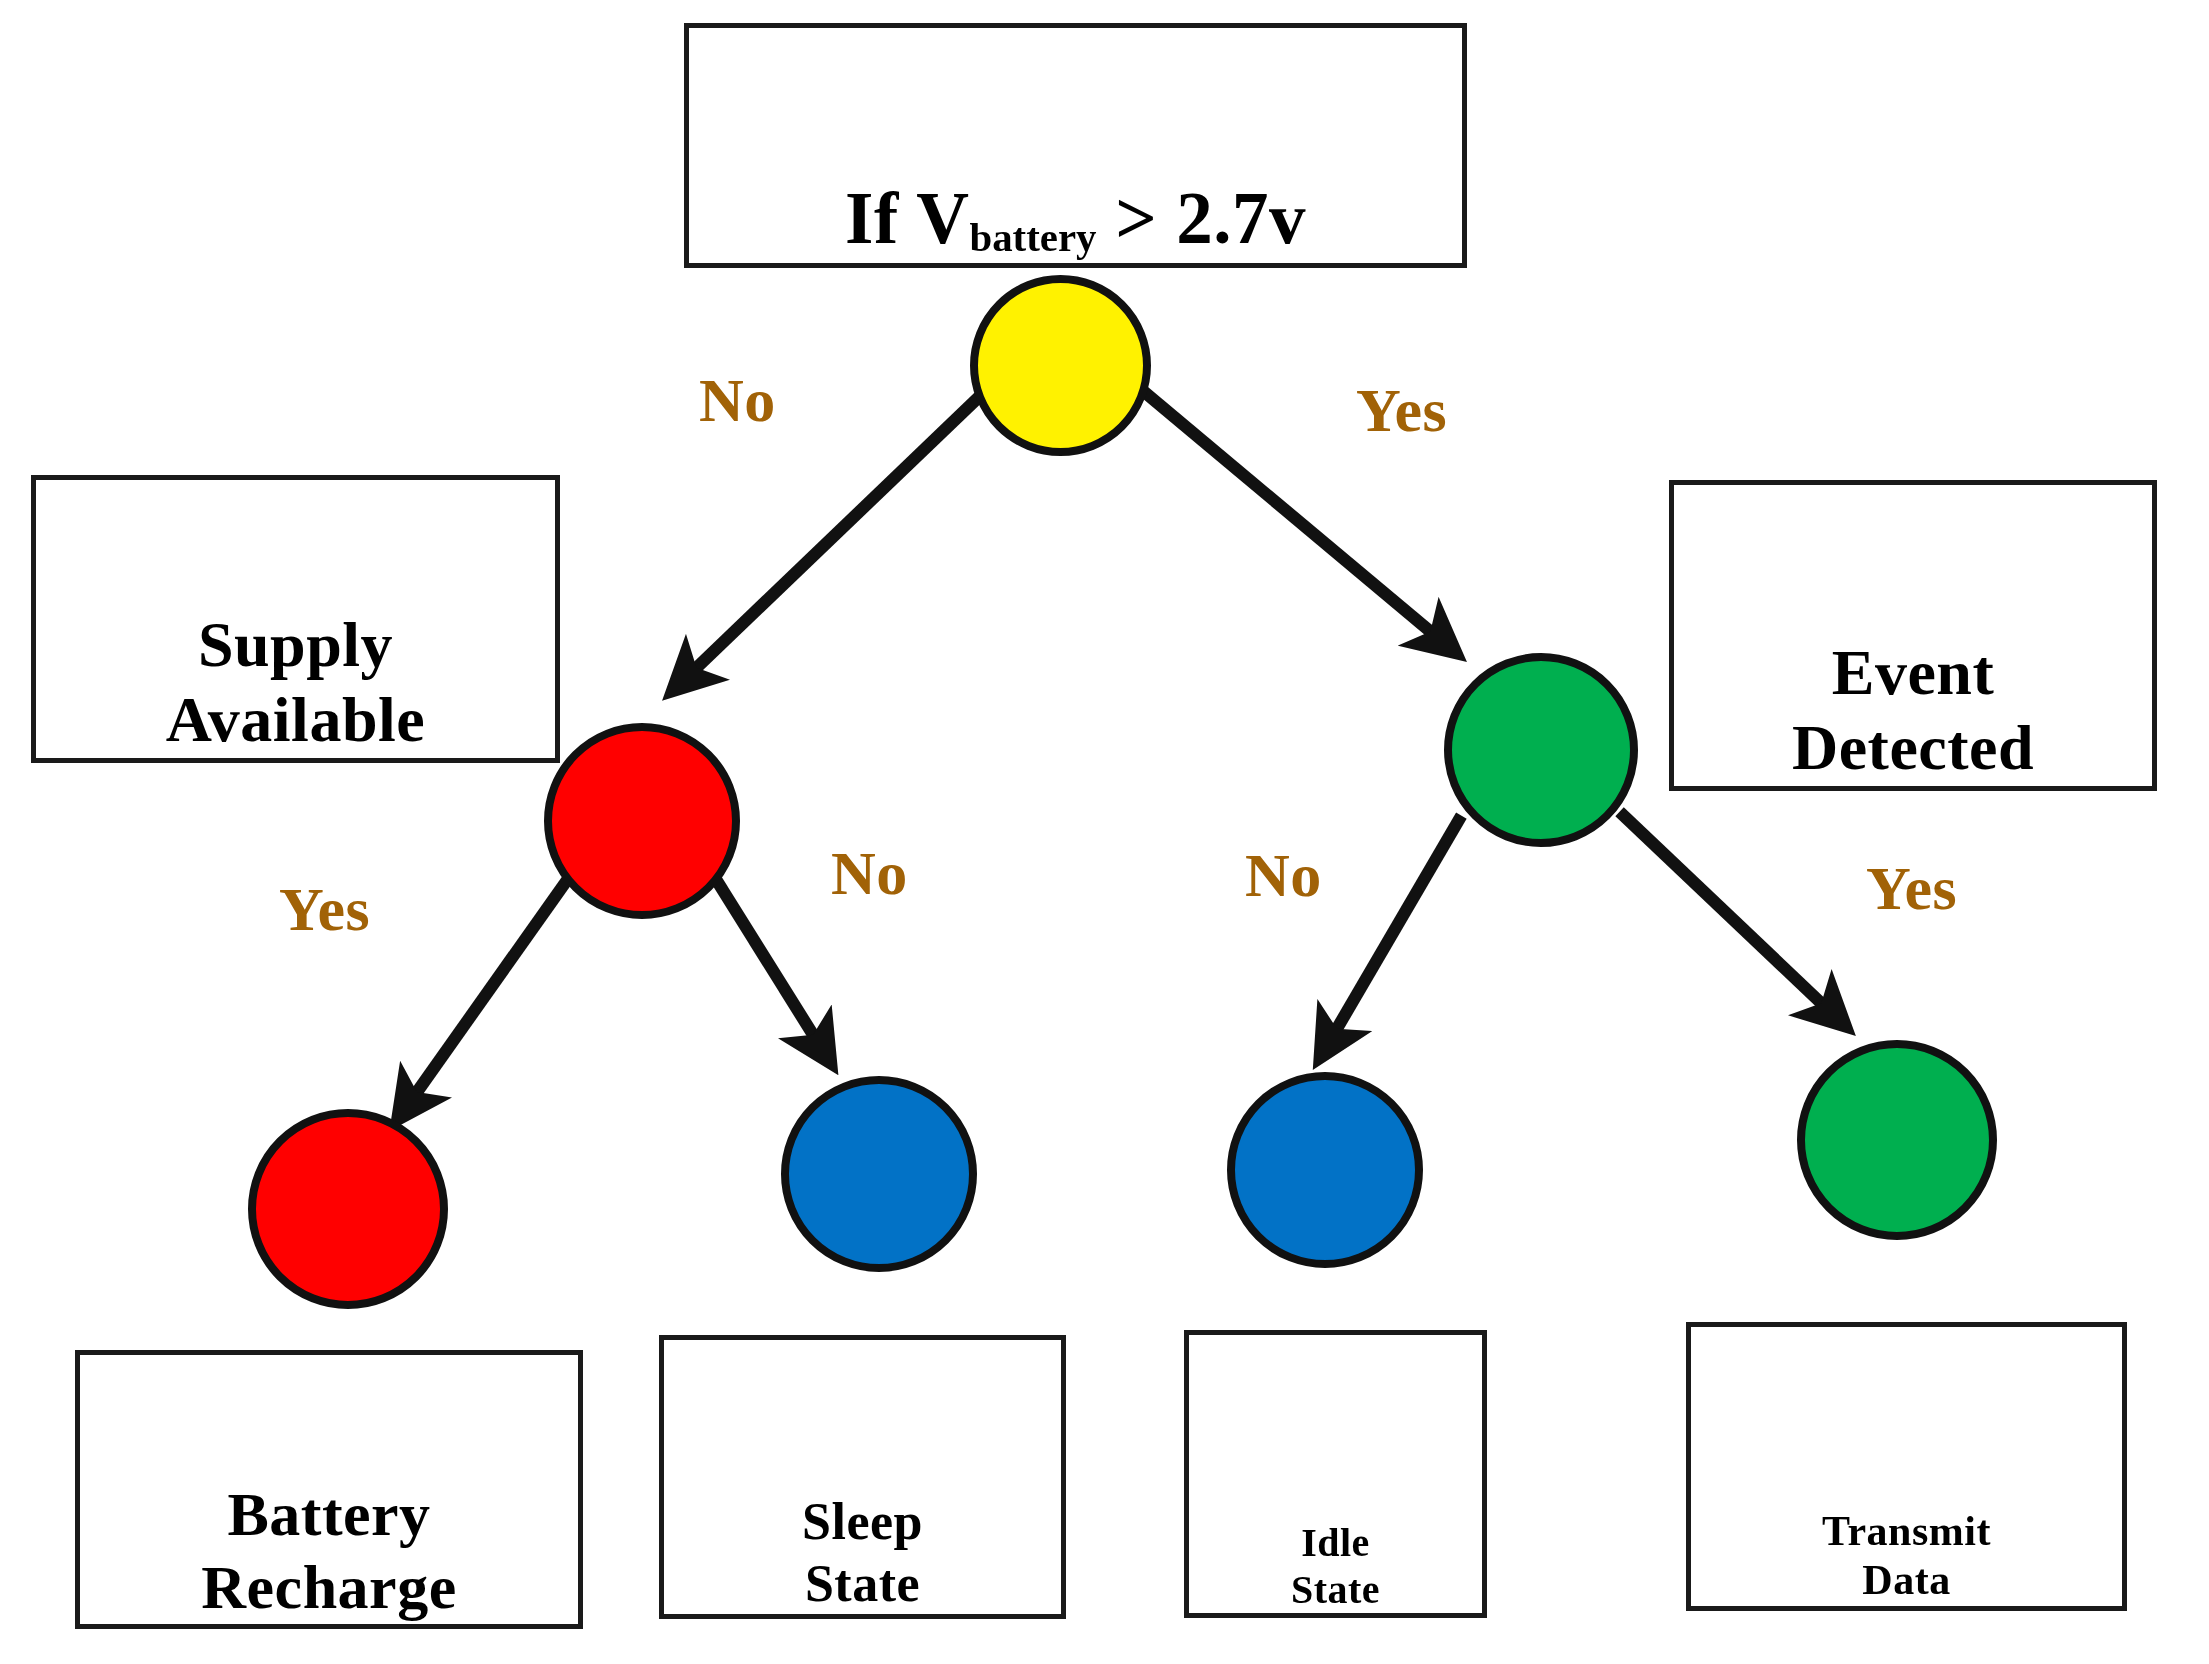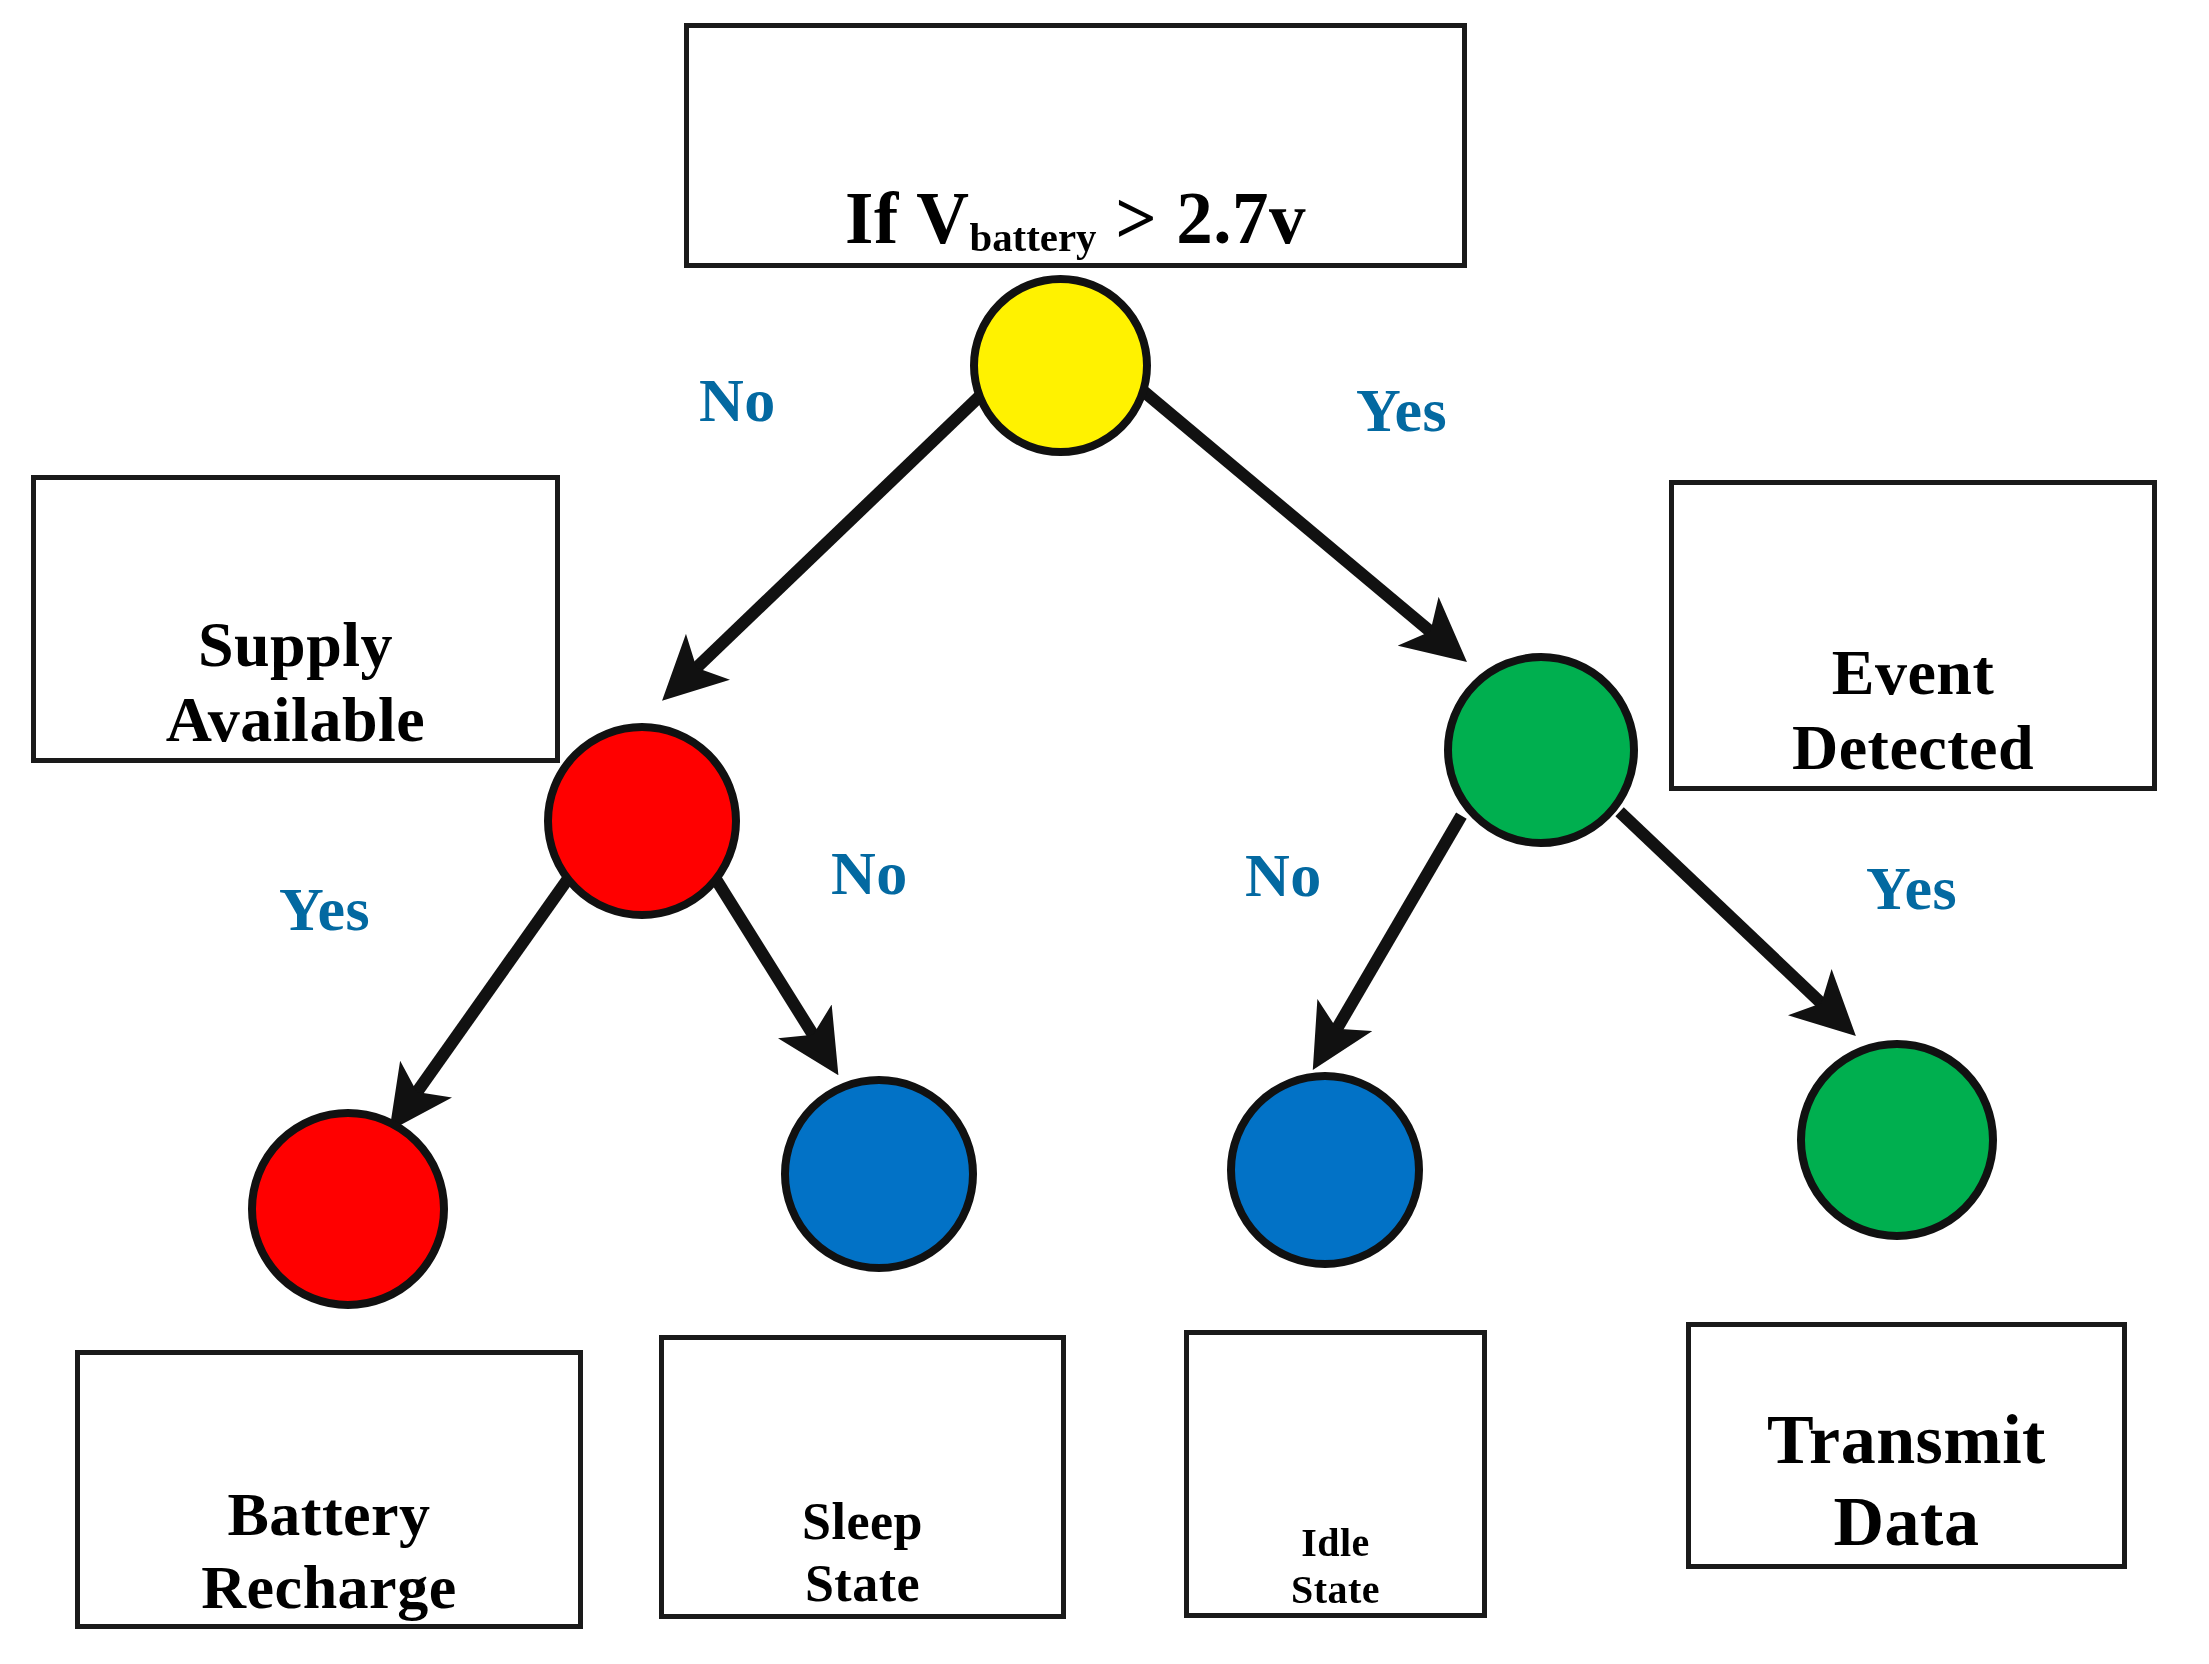--- a/index.html
+++ b/index.html
@@ -42,21 +42,21 @@
   }
   .node {
     position: absolute;
     box-sizing: border-box;
     border: 8.5px solid #111111;
     border-radius: 50%;
   }
   .edge-label {
     position: absolute;
     font-weight: bold;
-    color: #0369a1;
+    color: #a16207;
     white-space: nowrap;
     letter-spacing: 0.5px;
   }
   .cond-text {
     position: absolute;
     font-weight: bold;
     color: #000000;
     white-space: nowrap;
     letter-spacing: 0.5px;
   }
@@ -108,21 +108,21 @@
 
   <div class="box" style="left:75px; top:1350px; width:508px; height:279px; font-size:62px;">Battery
 Recharge</div>
 
   <div class="box" style="left:659px; top:1335px; width:407px; height:284px; font-size:52px;">Sleep
 State</div>
 
   <div class="box" style="left:1184px; top:1330px; width:303px; height:288px; font-size:40px;">Idle
 State</div>
 
-  <div class="box" style="left:1686px; top:1322px; width:441px; height:247px; font-size:70px;">Transmit
+  <div class="box" style="left:1686px; top:1322px; width:441px; height:289px; font-size:42px;">Transmit
 Data</div>
 
   <div class="node" style="left:970px; top:275px; width:181px; height:181px; background:#FFF200;"></div>
 
   <div class="node" style="left:544px; top:723px; width:196px; height:196px; background:#FF0000;"></div>
 
   <div class="node" style="left:1444px; top:653px; width:194px; height:194px; background:#00AF4F;"></div>
 
   <div class="node" style="left:248px; top:1109px; width:200px; height:200px; background:#FF0000;"></div>
 

